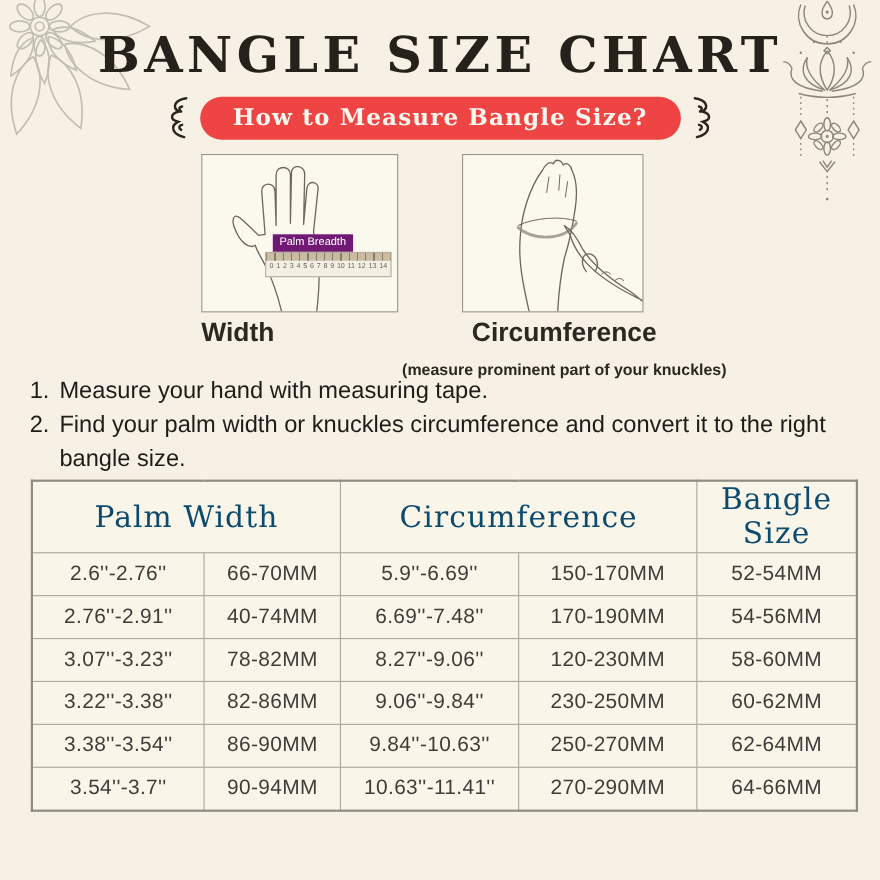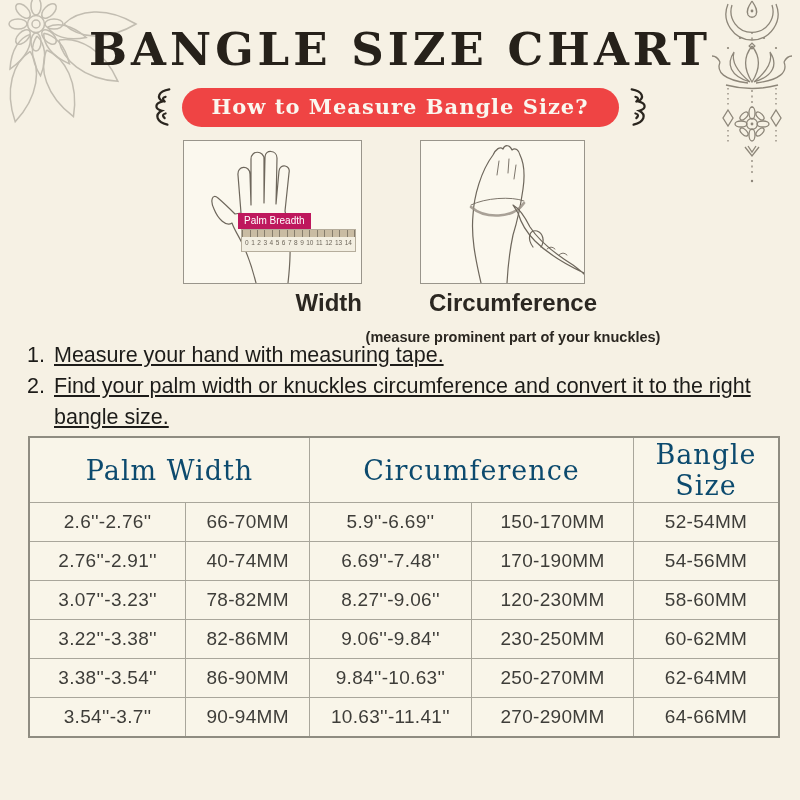--- a/index.html
+++ b/index.html
@@ -31,51 +31,51 @@
     font-size:21px;font-weight:700;letter-spacing:1px;white-space:nowrap;
   }
   
   .illus-box{
     position:absolute;top:140px;height:144px;background:#fbf8ee;
     border:1px solid #99958b;box-sizing:border-box;
   }
   .box-width{left:183px;width:179px;}
   .box-circ{left:420px;width:165px;}
   .palm-tag{
-    position:absolute;left:54px;top:72px;
-    background:#be185d;color:#fff;font-size:10px;line-height:13px;
+    position:absolute;left:64px;top:72px;
+    background:#701a75;color:#fff;font-size:10px;line-height:13px;
     padding:1px 6px 2px;white-space:nowrap;
   }
   .ruler{
     position:absolute;left:57px;top:88px;width:115px;height:23px;
     background:#f3efe2;border:1px solid #b5ad9c;box-sizing:border-box;
   }
   .ruler-strip{
     height:7px;background:#c9bca3;
     background-image:repeating-linear-gradient(90deg,#857c6b 0,#857c6b 1px,transparent 1px,transparent 7.5px);
   }
   .ruler-nums{
     display:flex;justify-content:space-between;
     font-size:6.5px;line-height:12px;color:#6d665a;padding:0 3px;
   }
   
   .cap-width{
-    position:absolute;left:183px;top:289px;width:179px;text-align:right;
+    position:absolute;left:183px;top:289px;width:179px;text-align:left;
     font-size:24px;font-weight:700;color:#2b2721;
   }
   .cap-circ{
     position:absolute;left:355px;top:289px;width:316px;text-align:center;
     font-size:24px;font-weight:700;color:#2b2721;
   }
   .cap-note{font-size:14.5px;font-weight:700;margin-top:12px;letter-spacing:0;}
   
   .instructions{position:absolute;left:27px;top:340px;width:748px;}
   .instr{display:flex;font-size:21.5px;line-height:31px;color:#1d1c19;}
   .instr .num{width:27px;flex:0 0 27px;}
-  .instr .txt{flex:1;text-decoration:underline;}
+  .instr .txt{flex:1;}
   
   .size-table{
     position:absolute;left:28px;top:436px;width:752px;
     border-collapse:collapse;background:#f9f5e9;
     border:2px solid #8f8c81;
   }
   .size-table th{
     font-family:"DejaVu Serif","Liberation Serif",serif;
     font-size:27px;font-weight:500;color:#0c4a6e;
     height:50px;border:1px solid #a9a69b;letter-spacing:1px;

